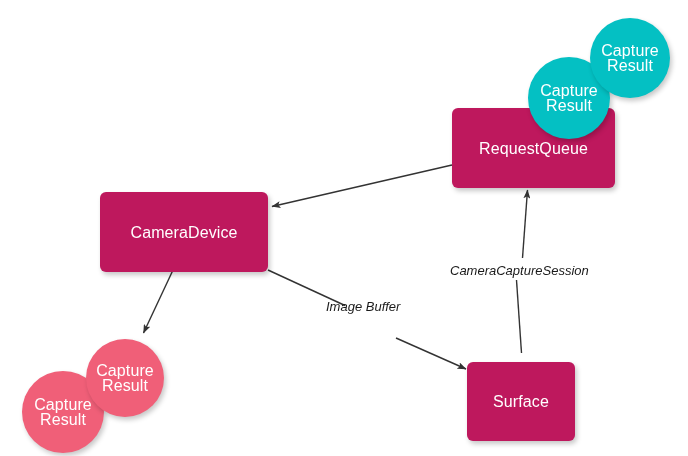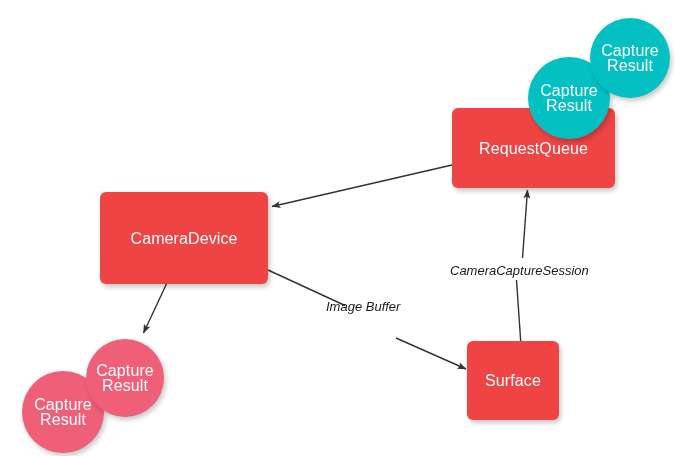--- a/index.html
+++ b/index.html
@@ -34,21 +34,21 @@
     color: #ffffff;
     font-size: 16px;
     line-height: 15px;
     text-align: center;
     letter-spacing: 0.1px;
     white-space: pre-line;
     box-shadow: 2px 3px 5px rgba(0,0,0,0.22);
   }
   .box {
     border-radius: 6px;
-    background: #ef4444;
+    background: #be185d;
   }
   .circle {
     border-radius: 50%;
   }
   .circle.teal { background: #04c0c3; }
   .circle.pink { background: #f05f78; }
   .edge-label {
     position: absolute;
     color: #1a1a1a;
     font-size: 13px;
@@ -73,29 +73,29 @@
 
     <line x1="173" y1="270" x2="143.5" y2="333" stroke="#333333" stroke-width="1.4" marker-end="url(#arrowhead)"></line>
 
     <line x1="268" y1="270" x2="345" y2="305.5" stroke="#333333" stroke-width="1.4"></line>
     <line x1="396" y1="338" x2="466" y2="369" stroke="#333333" stroke-width="1.4" marker-end="url(#arrowhead)"></line>
 
     <line x1="521.5" y1="353" x2="516.5" y2="280" stroke="#333333" stroke-width="1.4"></line>
     <line x1="522.5" y1="258" x2="527.5" y2="190" stroke="#333333" stroke-width="1.4" marker-end="url(#arrowhead)"></line>
   </svg>
 
-  <div class="node box" style="left:100px; top:192px; width:168px; height:92px;">
+  <div class="node box" style="left:100px; top:192px; width:168px; height:80px;">
     <span>CameraDevice</span>
   </div>
 
   <div class="node box" style="left:452px; top:108px; width:163px; height:80px;">
     <span>RequestQueue</span>
   </div>
 
-  <div class="node box" style="left:467px; top:341px; width:92px; height:79px;justify-content:center;">
+  <div class="node box" style="left:467px; top:362px; width:108px; height:79px;justify-content:center;">
     <span>Surface</span>
   </div>
 
   <div class="node circle teal" style="left:528px; top:57px; width:82px; height:82px;">
     <span>Capture
 Result</span>
   </div>
 
   <div class="node circle teal" style="left:590px; top:18px; width:80px; height:80px;">
     <span>Capture

